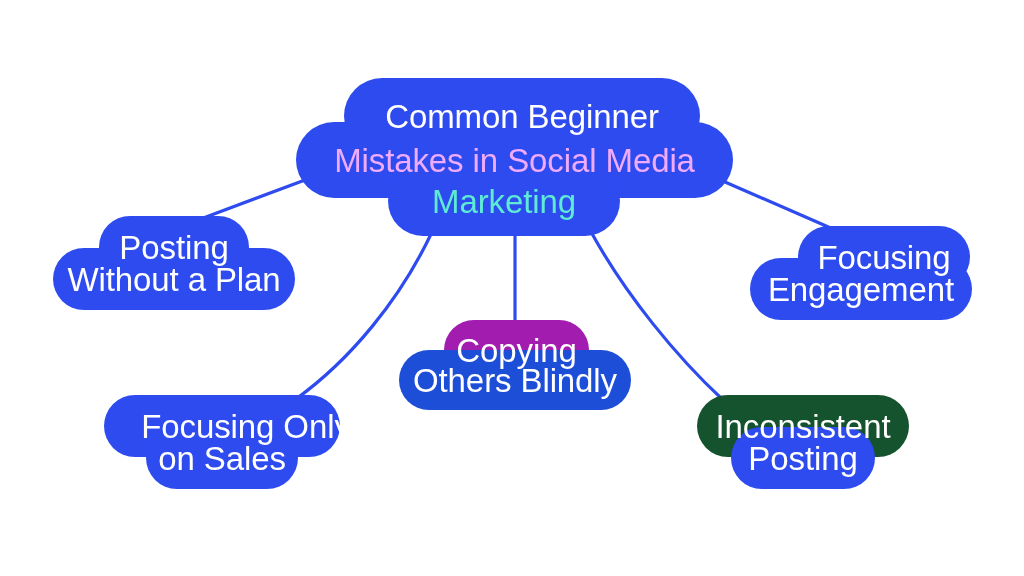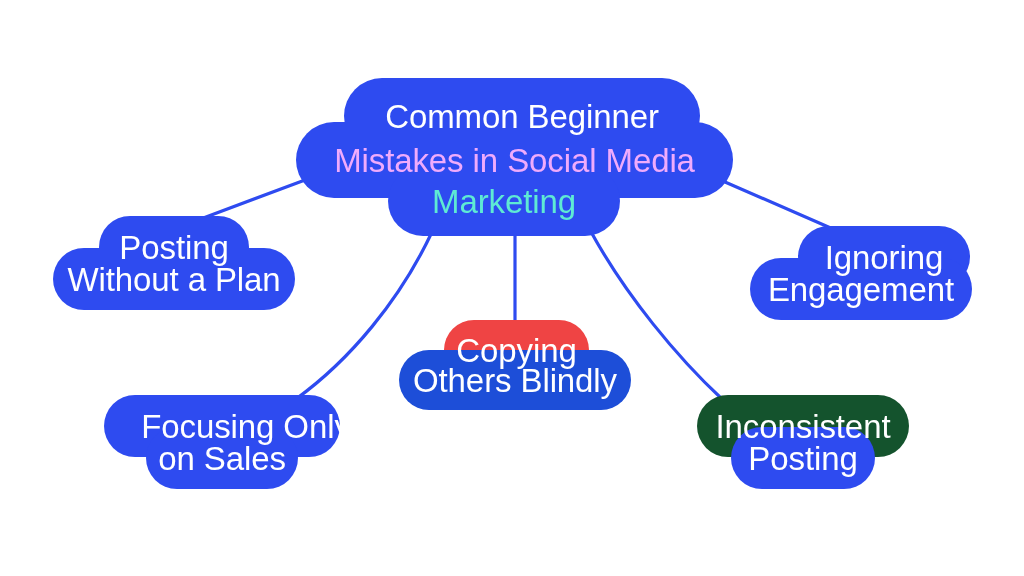--- a/index.html
+++ b/index.html
@@ -125,29 +125,29 @@
     <div class="band" id="pw-row0" style="background: rgb(46, 75, 240);">
       <span class="txt" style="color: rgb(255, 255, 255);">Posting</span>
     </div>
     <div class="band" id="pw-row1" style="background: rgb(46, 75, 240);">
       <span class="txt" style="color: rgb(255, 255, 255);">Without a Plan</span>
     </div>
   </div>
 
   <div class="node leaf" id="node-ignoring">
     <div class="band" id="ie-row0" style="background: rgb(46, 75, 240);">
-      <span class="txt" style="color: rgb(255, 255, 255);">Ignoring</span>
+      <span class="txt" style="color: rgb(255, 255, 255);">Focusing</span>
     </div>
     <div class="band" id="ie-row1" style="background: rgb(46, 75, 240);">
       <span class="txt" style="color: rgb(255, 255, 255);">Engagement</span>
     </div>
   </div>
 
   <div class="node leaf" id="node-copying">
-    <div class="band" id="co-row0" style="background: #ef4444;">
+    <div class="band" id="co-row0" style="background: #a21caf;">
       <span class="txt" style="color: rgb(255, 255, 255);">Copying</span>
     </div>
     <div class="band" id="co-row1" style="background: #1d4ed8;">
       <span class="txt" style="color: rgb(255, 255, 255);">Others Blindly</span>
     </div>
   </div>
 
   <div class="node leaf" id="node-focusing">
     <div class="band" id="fs-row0" style="background: rgb(46, 75, 240);">
       <span class="txt" style="color: rgb(255, 255, 255); margin-left: 48px;">Focusing Only</span>

